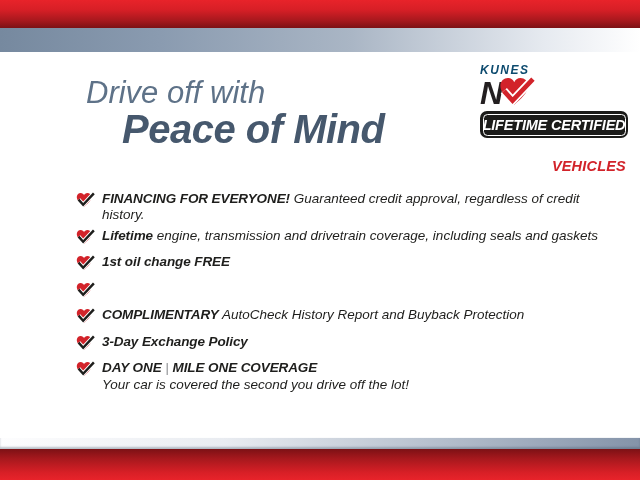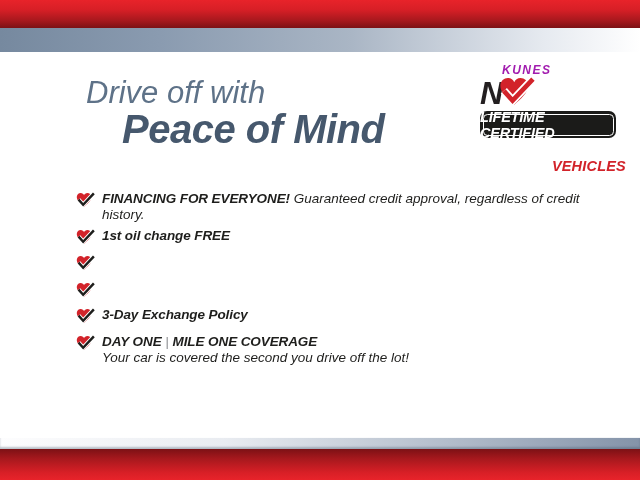--- a/index.html
+++ b/index.html
@@ -39,30 +39,30 @@
     font-size: 31px; color: #5e7288; letter-spacing: 0px; line-height: 1.1;
   }
   .headline .line2 {
     font-size: 40px; font-weight: 700; color: #46586d;
     margin-left: 36px; margin-top: -2px; letter-spacing: -0.5px; line-height: 1.05;
   }
 
   
   .logo { position: absolute; left: 480px; top: 64px; width: 148px; display: flex; flex-direction: column; }
   .logo .brand {
-    color: #a21caf; font-weight: 700; font-style: italic;
-    font-size: 12px; letter-spacing: 1.5px; margin-left: 22px; line-height: 1;
+    color: #0c4a6e; font-weight: 700; font-style: italic;
+    font-size: 12px; letter-spacing: 1.5px; line-height: 1;
   }
   .logo .nofear {
     display: flex; align-items: center; margin-top: 1px; line-height: 1;
     color: #231f20; font-weight: 900; font-style: italic; font-size: 32px; letter-spacing: -1px;
   }
   .logo .nofear svg { margin: -2px -4px 2px -3px; }
   .logo .badge {
-    position: relative; margin-top: 2px; width: 136px; height: 27px;
+    position: relative; margin-top: 2px; width: 148px; height: 27px;
     background: #1b1b19; border-radius: 7px;
     display: flex; align-items: center; justify-content: center;
   }
   .logo .badge::before {
     content: ''; position: absolute; inset: 2.5px;
     border: 1.5px solid #ffffff; border-radius: 4.5px; pointer-events: none;
   }
   .logo .badge span {
     color: #ffffff; font-weight: 700; font-style: italic; font-size: 14.5px; letter-spacing: -0.2px;
   }
@@ -127,20 +127,28 @@
   <div class="benefit-row">
     <span class="icon-wrap">
       <svg width="19" height="16" viewBox="0 0 26 22">
             <use href="#heart-check-black"></use>
           </svg>
     </span>
     <div class="benefit-body benefit-text"><span class="seg-bold">FINANCING FOR EVERYONE!</span><span class="seg-normal"> Guaranteed credit approval, regardless of credit history.</span></div>
   </div>
 
 
+  <div class="benefit-row">
+    <span class="icon-wrap">
+      <svg width="19" height="16" viewBox="0 0 26 22">
+            <use href="#heart-check-black"></use>
+          </svg>
+    </span>
+    <div class="benefit-body benefit-text"><span class="seg-bold">Lifetime</span><span class="seg-normal"> engine, transmission and drivetrain coverage, including seals and gaskets</span></div>
+  </div>
 
   <div class="benefit-row">
     <span class="icon-wrap">
       <svg width="19" height="16" viewBox="0 0 26 22">
             <use href="#heart-check-black"></use>
           </svg>
     </span>
     <div class="benefit-body benefit-text"><span class="seg-bold">1st oil change FREE</span></div>
   </div>
 
@@ -151,20 +159,21 @@
           </svg>
     </span>
   </div>
 
   <div class="benefit-row">
     <span class="icon-wrap">
       <svg width="19" height="16" viewBox="0 0 26 22">
             <use href="#heart-check-black"></use>
           </svg>
     </span>
+    <div class="benefit-body benefit-text"><span class="seg-bold">COMPLIMENTARY</span><span class="seg-normal"> AutoCheck History Report and Buyback Protection</span></div>
   </div>
 
   <div class="benefit-row">
     <span class="icon-wrap">
       <svg width="19" height="16" viewBox="0 0 26 22">
             <use href="#heart-check-black"></use>
           </svg>
     </span>
     <div class="benefit-body benefit-text"><span class="seg-bold">3-Day Exchange Policy</span></div>
   </div>

